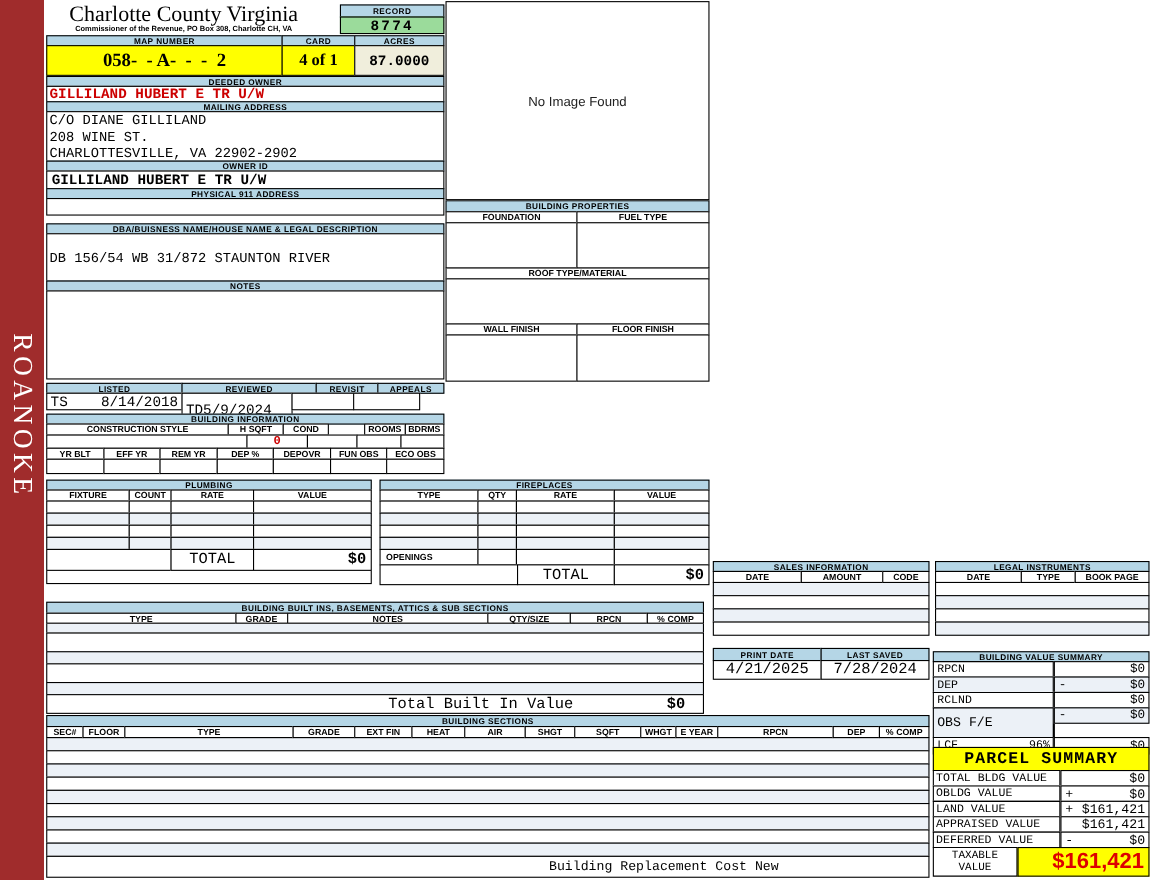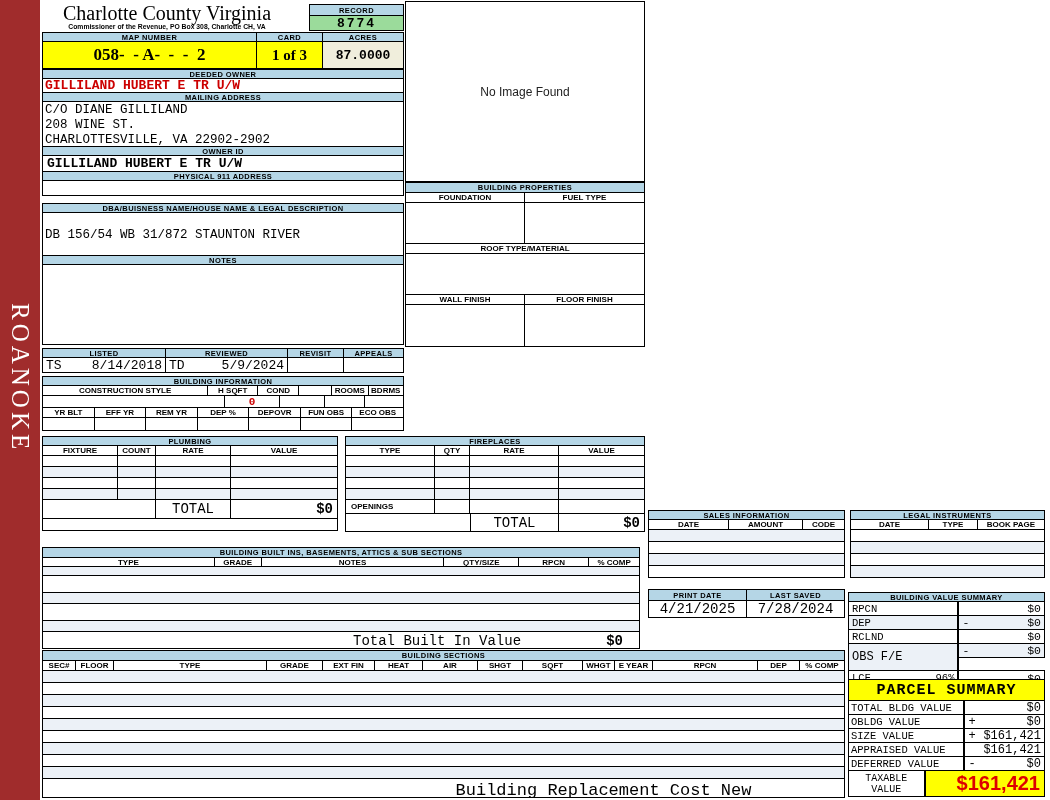--- a/index.html
+++ b/index.html
@@ -62,21 +62,21 @@
   </div>
 
   <div class="abs stack" style="left:42px;top:32px;width:362px;">
     <div class="row">
       <div class="band" style="width:215px;height:10px;">MAP NUMBER</div>
       <div class="band" style="width:67px;height:10px;">CARD</div>
       <div class="band" style="width:82px;height:10px;">ACRES</div>
     </div>
     <div class="row">
       <div class="cell serif center pre" style="width:215px;height:28px;background:#FFFF00;font-size:17px;font-weight:bold;">058-  - A-  -  -  2</div>
-      <div class="cell serif center" style="width:67px;height:28px;background:#FFFF00;font-size:15px;font-weight:bold;">1 of 3</div>
+      <div class="cell serif center" style="width:67px;height:28px;background:#FFFF00;font-size:15px;font-weight:bold;">4 of 1</div>
       <div class="cell mono center" style="width:82px;height:28px;background:#F0EEDC;font-size:13px;font-weight:bold;">87.0000</div>
     </div>
   </div>
 
   <div class="abs band" style="left:42px;top:69px;width:362px;height:10px;">DEEDED OWNER</div>
   <div class="abs cell mono vcenter red-text" style="left:42px;top:78px;width:362px;height:15px;font-weight:bold;font-size:13px;padding-left:2px;">GILLILAND HUBERT E TR U/W</div>
 
   <div class="abs band" style="left:42px;top:92px;width:362px;height:10px;">MAILING ADDRESS</div>
   <div class="abs cell mono" style="left:42px;top:101px;width:362px;height:46px;font-size:12.5px;line-height:15px;padding:1px 0 0 2px;">
     <div>C/O DIANE GILLILAND</div>
@@ -101,21 +101,21 @@
       <div class="band" style="width:124px;height:10px;">LISTED</div>
       <div class="band" style="width:123px;height:10px;">REVIEWED</div>
       <div class="band" style="width:57px;height:10px;">REVISIT</div>
       <div class="band" style="width:61px;height:10px;">APPEALS</div>
     </div>
     <div class="row mono" style="font-size:13px;">
       <div class="cell" style="width:124px;height:16px;display:flex;justify-content:space-between;align-items:center;padding:0 3px;">
         <span>TS</span>
         <span>8/14/2018</span>
       </div>
-      <div class="cell" style="width:123px;height:16px;display:flex;justify-content:space-between;align-items:center;padding:0 3px;">
+      <div class="cell" style="width:101px;height:16px;display:flex;align-items:center;padding:14px 3px;">
         <span>TD</span>
         <span>5/9/2024</span>
       </div>
       <div class="cell" style="width:57px;height:16px;"></div>
       <div class="cell" style="width:61px;height:16px;"></div>
     </div>
   </div>
 
   <div class="abs stack" style="left:42px;top:376px;width:362px;">
     <div class="band" style="height:10px;">BUILDING INFORMATION</div>
@@ -280,21 +280,21 @@
     <div class="cell tint" style="height:13px;"></div>
     <div class="cell" style="height:13px;"></div>
     <div class="cell tint" style="height:13px;"></div>
     <div class="cell" style="height:13px;"></div>
     <div class="cell tint" style="height:13px;"></div>
     <div class="cell" style="height:13px;"></div>
     <div class="cell tint" style="height:13px;"></div>
     <div class="cell" style="height:13px;"></div>
     <div class="cell tint" style="height:13px;"></div>
     <div class="cell" style="height:20px;position:relative;">
-      <span class="mono" style="position:absolute;left:320px;right:0;top:2px;text-align:center;font-size:17px;font-family:Liberation Mono, monospace;">Building Replacement Cost New</span>
+      <span class="mono" style="position:absolute;left:320px;right:0;top:2px;text-align:center;font-size:12px;font-family:Liberation Mono, monospace;">Building Replacement Cost New</span>
     </div>
   </div>
 
   <div class="abs stack" style="left:405px;top:182px;width:240px;">
     <div class="band" style="height:11px;">BUILDING PROPERTIES</div>
     <div class="row">
       <div class="hcell" style="width:120px;height:11px;">FOUNDATION</div>
       <div class="hcell" style="width:121px;height:11px;">FUEL TYPE</div>
     </div>
     <div class="row">
@@ -418,21 +418,21 @@
       </div>
     </div>
     <div class="row">
       <div class="cell mono vcenter" style="width:118px;height:15px;font-size:10.5px;padding-left:2px;border-right-width:2px;">OBLDG VALUE</div>
       <div class="cell mono" style="width:81px;height:15px;font-size:12px;display:flex;align-items:center;justify-content:space-between;padding:0 3px;">
         <span>+</span>
         <span>$0</span>
       </div>
     </div>
     <div class="row">
-      <div class="cell mono vcenter" style="width:118px;height:15px;font-size:10.5px;padding-left:2px;border-right-width:2px;">SIZE VALUE</div>
+      <div class="cell mono vcenter" style="width:118px;height:15px;font-size:10.5px;padding-left:2px;border-right-width:2px;">LAND VALUE</div>
       <div class="cell mono" style="width:81px;height:15px;font-size:12px;display:flex;align-items:center;justify-content:space-between;padding:0 3px;">
         <span>+</span>
         <span>$161,421</span>
       </div>
     </div>
     <div class="row">
       <div class="cell mono vcenter" style="width:118px;height:15px;font-size:10.5px;padding-left:2px;border-right-width:2px;">APPRAISED VALUE</div>
       <div class="cell mono" style="width:81px;height:15px;font-size:12px;display:flex;align-items:center;justify-content:space-between;padding:0 3px;">
         <span></span>
         <span>$161,421</span>

